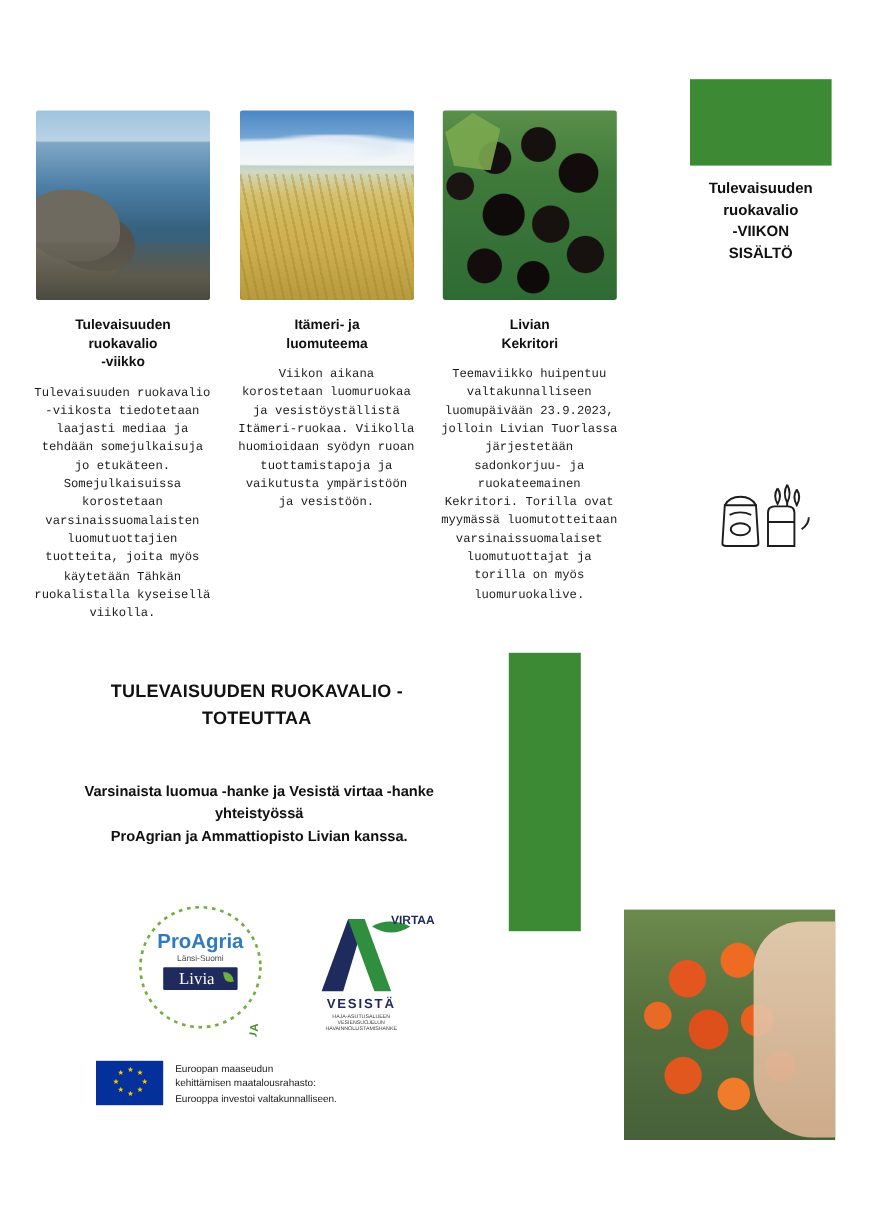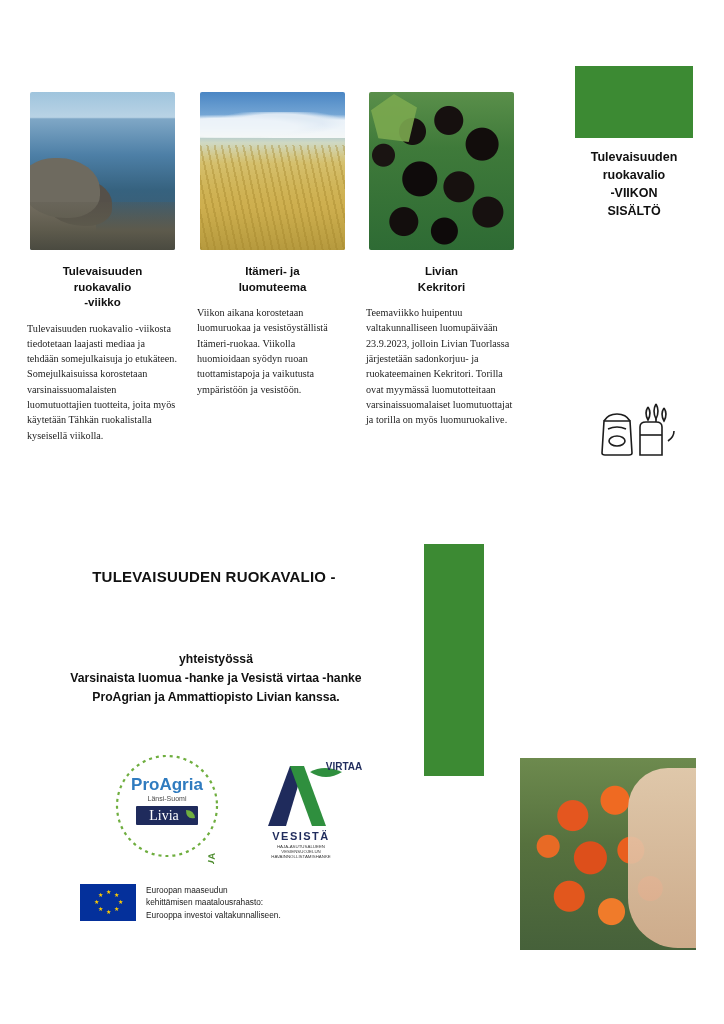--- a/index.html
+++ b/index.html
@@ -40,24 +40,25 @@
     text-align: center;
     font-size: 11.5px;
     font-weight: bold;
     line-height: 1.35;
     color: #101010;
   }
   .col-body {
     margin-top: 10px;
     width: 150px;
     margin-left: -3px;
+    text-align: center;
     font-size: 10.2px;
     line-height: 1.5;
     color: #1c1c1c;
-    font-family: Liberation Serif, serif;
+    font-family: Liberation Mono, monospace;
   }
 
   #col1 { left: 30px; }
   #col2 { left: 200px; }
   #col3 { left: 369px; }
 
   
   .img-sea {
     background:
       linear-gradient(to bottom, #9fc4dd 0%, #b9d3e5 16%, #7fa7c6 17%, #4d7fa6 40%, #36627f 62%, #3b5f76 75%, #4a5c63 100%);
@@ -344,25 +345,26 @@
       <path d="M68 13 Q64 19 68 26 Q72 19 68 13"></path>
       <path d="M60 24 L60 27"></path>
       <path d="M72 46 Q78 42 78 36"></path>
     </svg>
   </div>
 
   <div class="green-box-mid"></div>
 
   <div class="headline">
     <div>TULEVAISUUDEN RUOKAVALIO -</div>
+    <div>TOTEUTTAA</div>
   </div>
 
   <div class="subline">
+    <div>Varsinaista luomua -hanke ja Vesistä virtaa -hanke</div>
     <div>yhteistyössä</div>
-    <div>Varsinaista luomua -hanke ja Vesistä virtaa -hanke</div>
     <div>ProAgrian ja Ammattiopisto Livian kanssa.</div>
   </div>
 
   <div class="logo-proagria">
     <svg viewBox="0 0 126 116" width="126" height="116">
       <defs>
         <path id="ringpath" d="M 63 106 m -48 0 a 48 48 0 1 0 96 0" fill="none"></path>
       </defs>
       <circle cx="63" cy="58" r="50" fill="none" stroke="#6fae3f" stroke-width="2.2" stroke-dasharray="3 4"></circle>
       <text x="63" y="42" text-anchor="middle" font-family="'Liberation Sans', sans-serif" font-size="17" font-weight="bold" fill="#2f7bbf">ProAgria</text>

